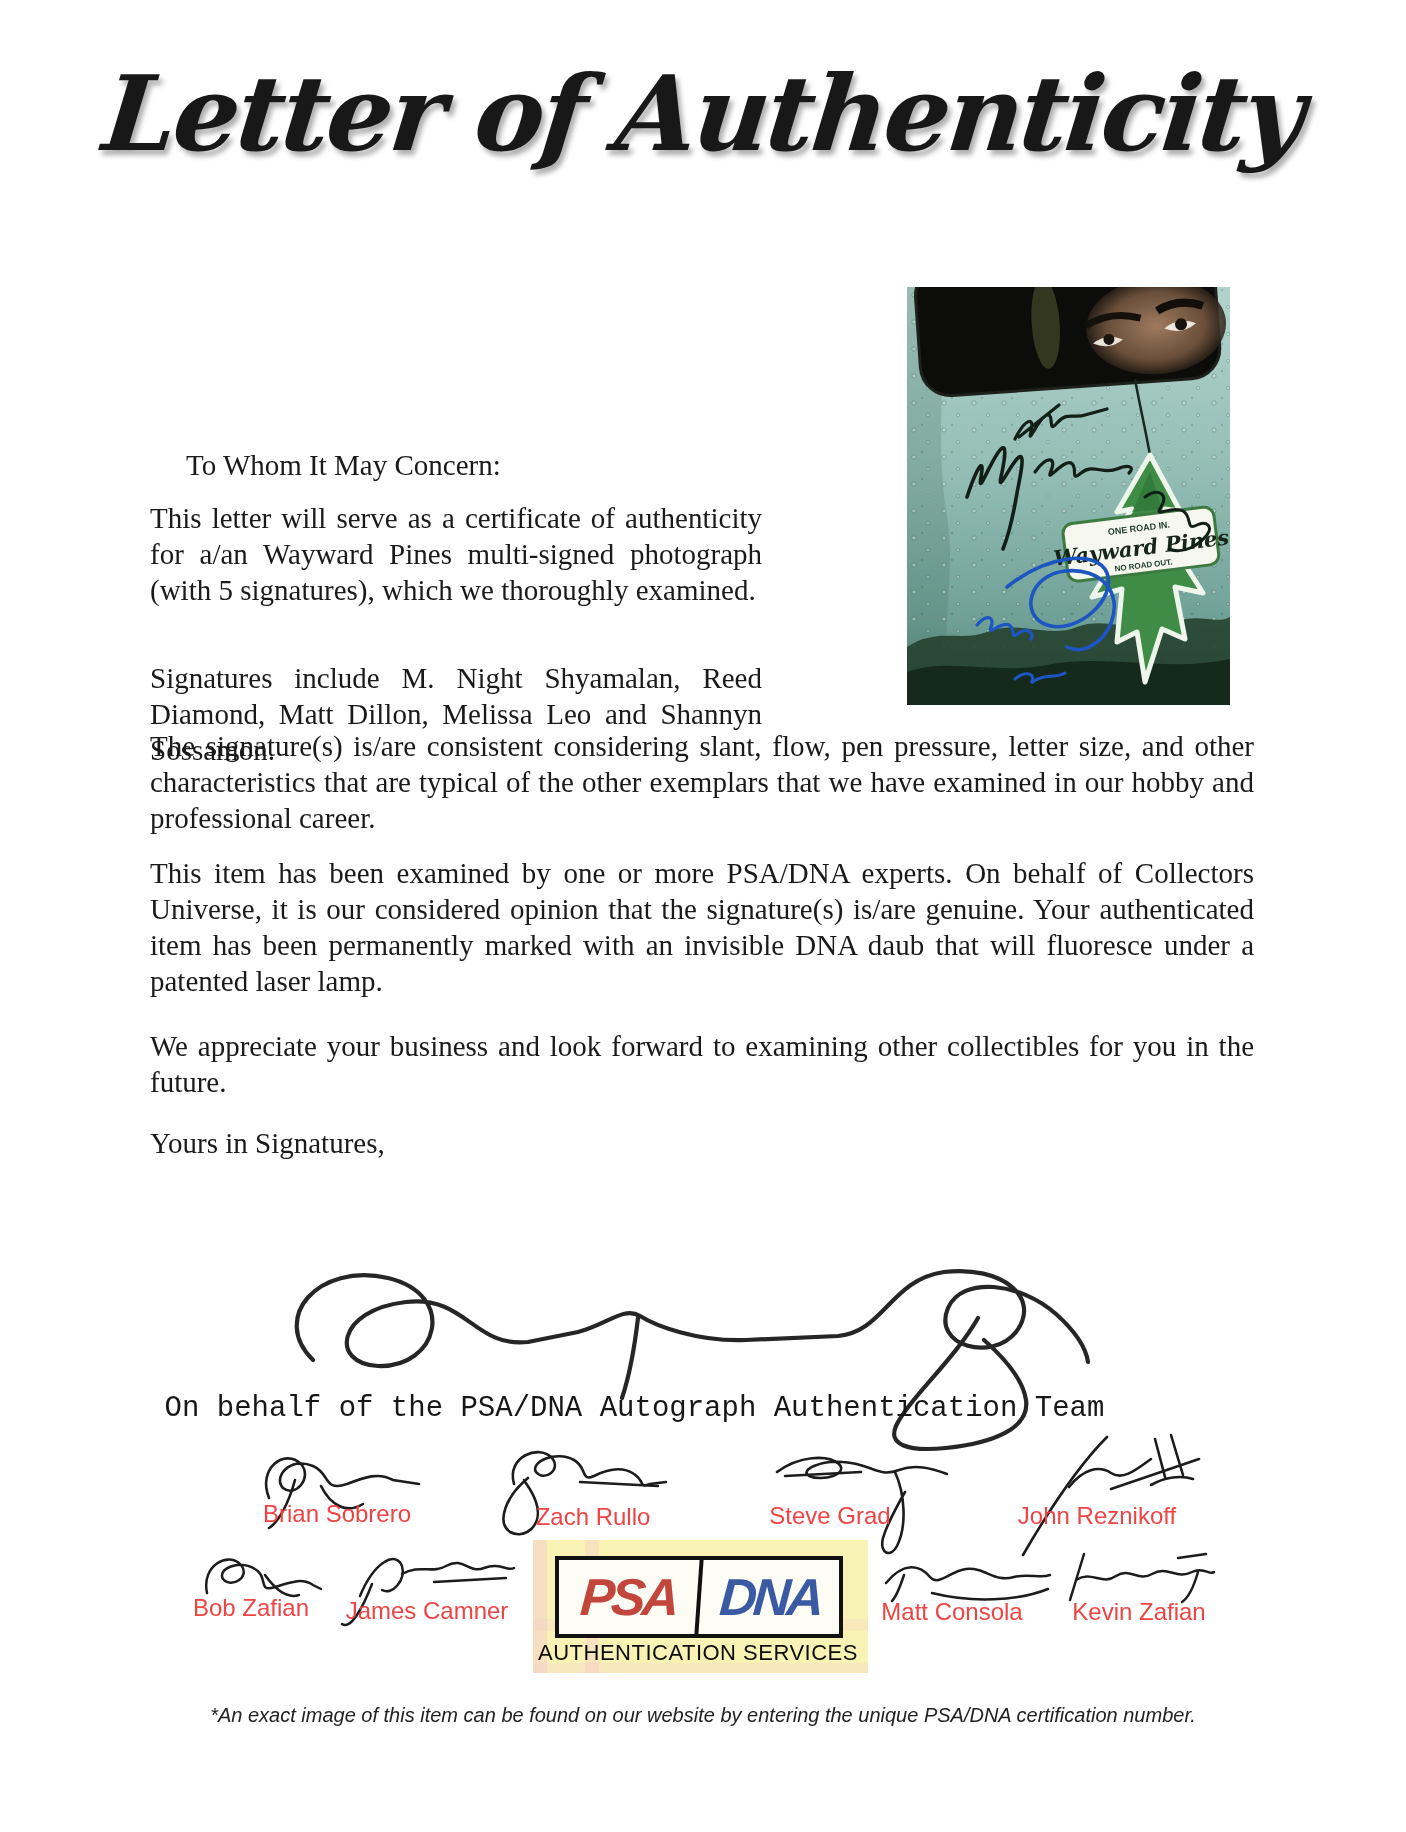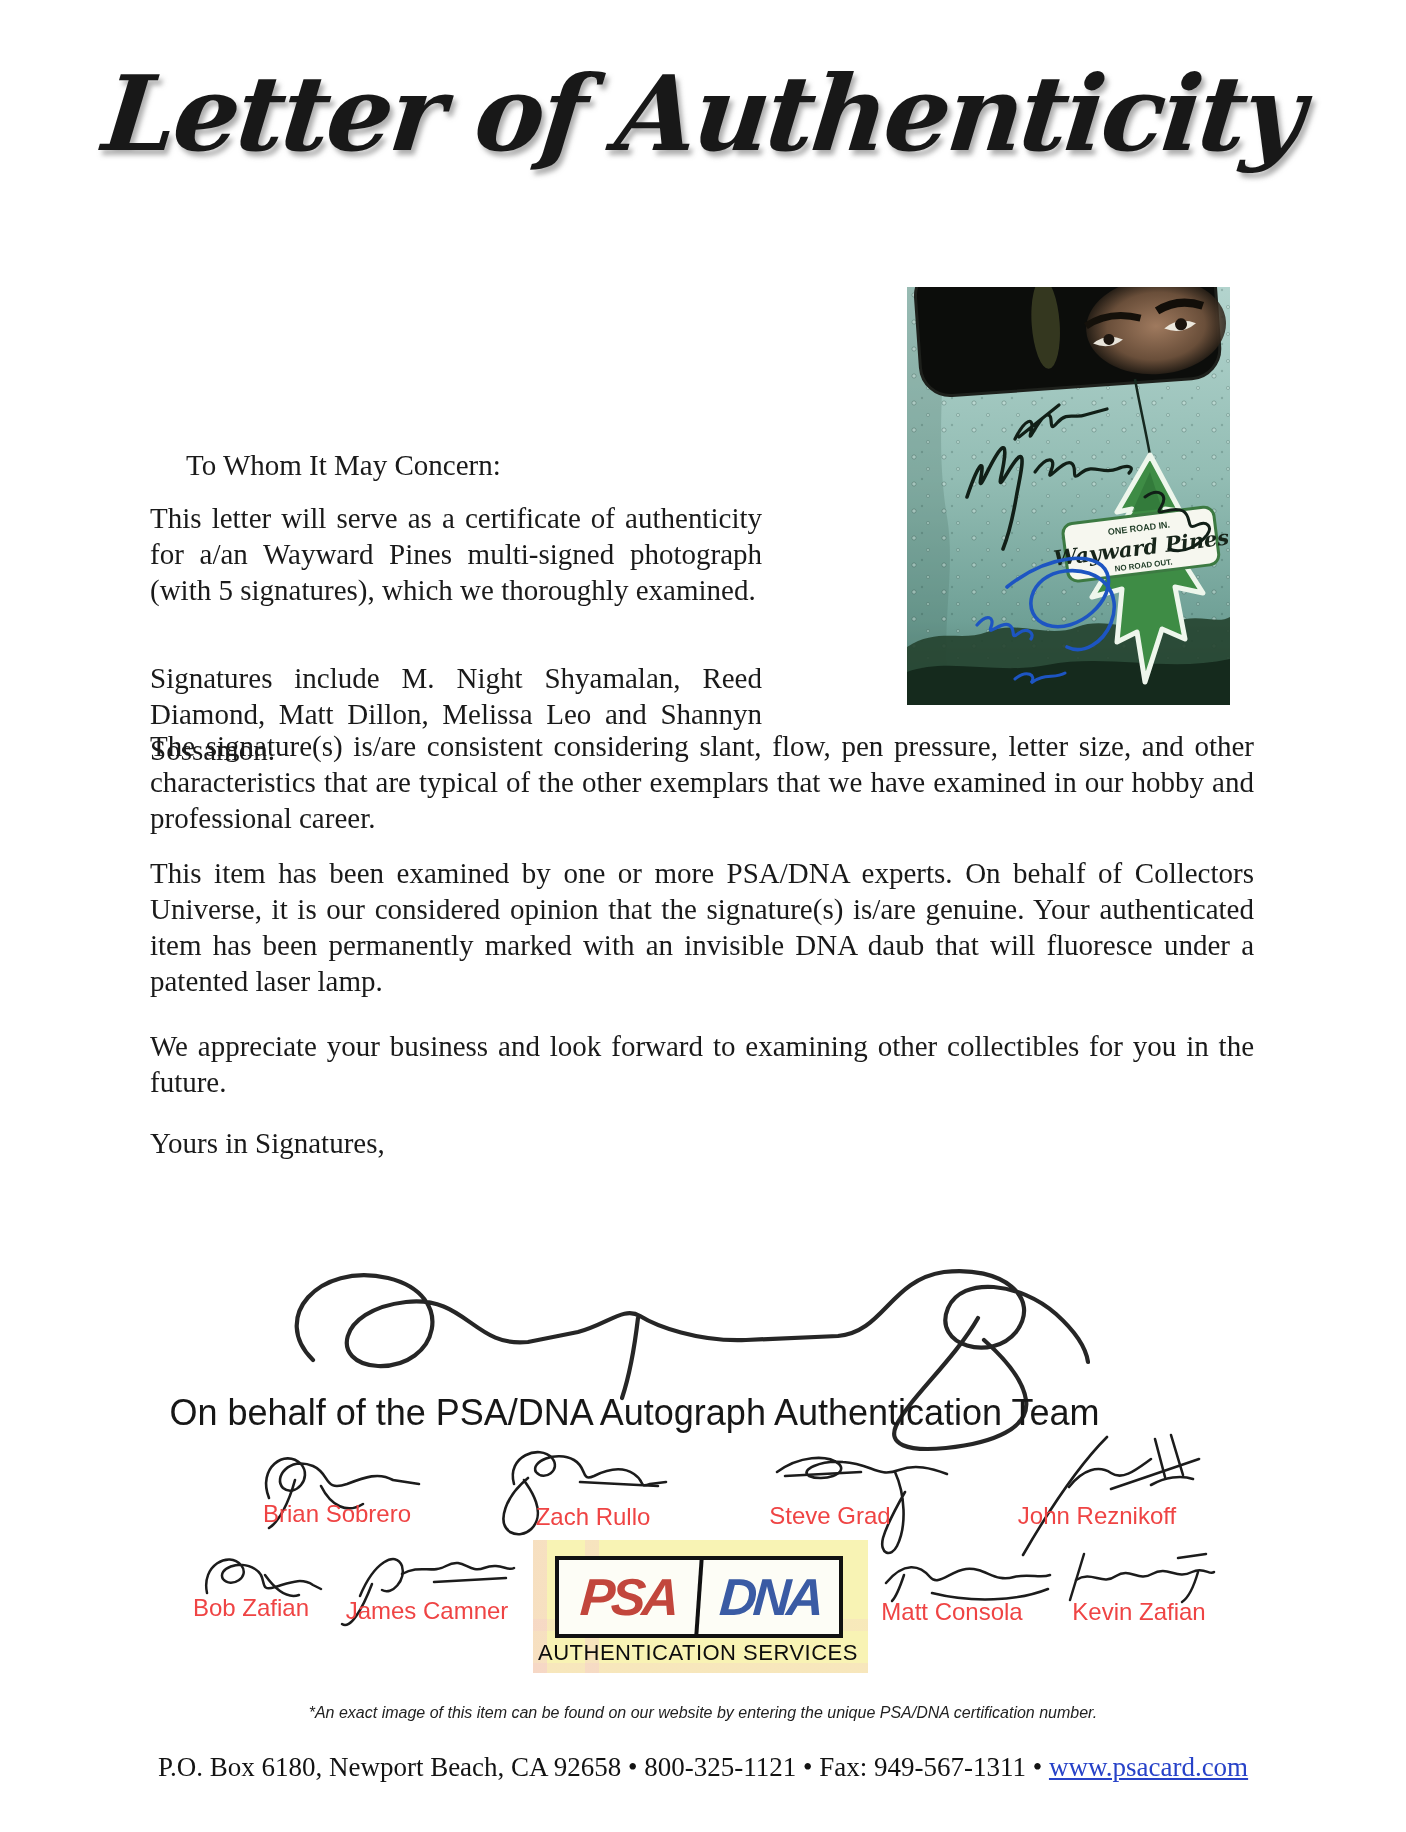--- a/index.html
+++ b/index.html
@@ -29,21 +29,21 @@
   .p4{top:855px;width:1104px;}
   .p5{top:1028px;width:1104px;}
   .closing{top:1125px;text-align:left;}
   
   .photo{position:absolute;left:907px;top:287px;width:323px;height:418px;}
   .photo svg{display:block;}
   
   .main-sig{position:absolute;left:278px;top:1240px;width:812px;height:212px;pointer-events:none;}
   .sig-caption{
     position:absolute;left:0;top:1392px;width:1269px;text-align:center;
-    font-family:Liberation Sans, sans-serif;font-size:36px;color:#171717;
+    font-family:Liberation Mono, monospace;font-size:29px;color:#171717;
   }
   
   .squig{position:absolute;pointer-events:none;}
   .team-name{
     position:absolute;font-family:"Liberation Sans", sans-serif;
     font-size:24px;color:#ef4444;white-space:nowrap;transform:translateX(-50%);
   }
   
   .psadna{
     position:absolute;left:533px;top:1540px;width:335px;height:133px;
@@ -65,21 +65,21 @@
   }
   .psadna .cell.psa{border-right:4px solid #111;color:var(--psa-red,#c2463c);}
   .psadna .cell.dna{color:var(--dna-blue,#3a5ba4);}
   .psadna .subtitle{
     position:absolute;left:0;top:100px;width:330px;text-align:center;
     font-family:"Liberation Sans", sans-serif;font-size:22px;color:#0d0d0d;letter-spacing:.5px;
   }
   
   .disclaimer{
     position:absolute;left:0;top:1704px;width:1406px;text-align:center;
-    font-family:"Liberation Sans", sans-serif;font-style:italic;font-size:16px;color:#222;
+    font-family:"Liberation Sans", sans-serif;font-style:italic;font-size:20px;color:#222;
   }
   .contact{
     position:absolute;left:0;top:1752px;width:1406px;text-align:center;
     font-size:27px;color:#131313;
   }
   .contact a{color:var(--link-color,#2742c8);text-decoration:underline;cursor:pointer;}
   path,ellipse,circle,line{vector-effect:non-scaling-stroke;}
 </style>
 </head>
 <body>
@@ -258,17 +258,14 @@
 
   <div class="psadna">
     <div class="boxes">
       <div class="cell psa">PSA</div>
       <div class="cell dna">DNA</div>
     </div>
     <div class="subtitle">AUTHENTICATION SERVICES</div>
   </div>
 
   <div class="disclaimer">*An exact image of this item can be found on our website by entering the unique PSA/DNA certification number.</div>
-  <div class="contact">
-    <span>P.O. Box 6180, Newport Beach, CA 92658 • 800-325-1121 • Fax: 949-567-1311 • </span><a>www.psacard.com</a>
-  </div>
 
 </div>
 
 </body></html>

